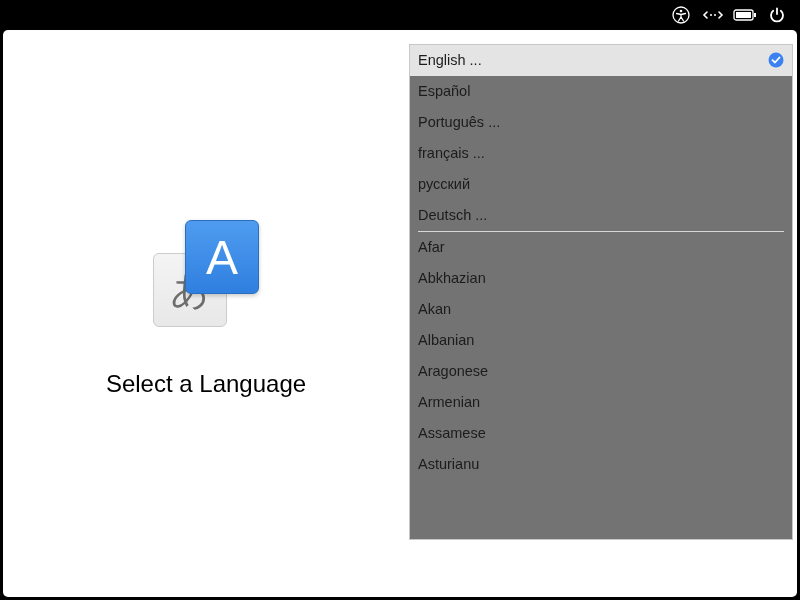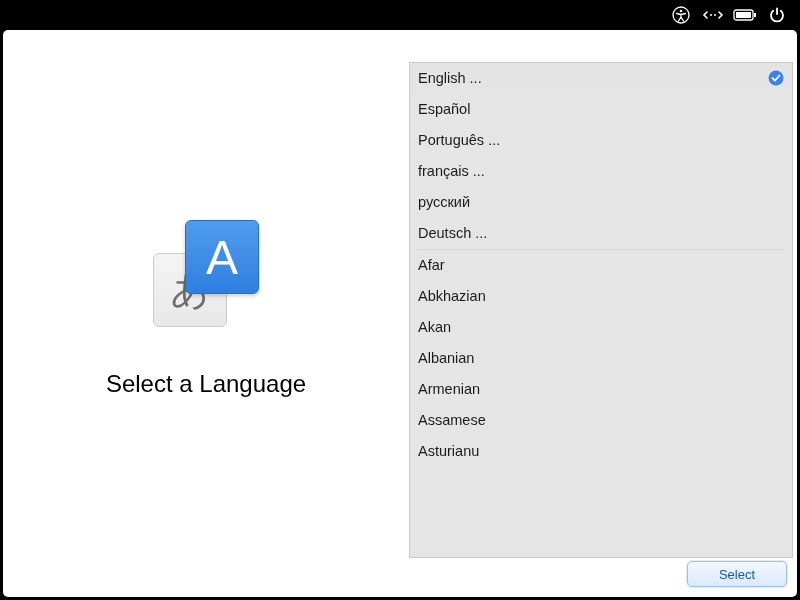--- a/index.html
+++ b/index.html
@@ -90,25 +90,25 @@
     color: #fff;
     font-size: 48px;
     font-family: Arial, sans-serif;
     box-shadow: 0 2px 4px rgba(0,0,0,0.2);
   }
 
   
   .listbox {
     position: absolute;
     left: 406px;
-    top: 32px;
+    top: 14px;
     width: 384px;
     height: 496px;
     border: 1px solid #c7c7c7;
-    background: #e5e5e5;
+    background: #737373;
     overflow: hidden;
     box-sizing: border-box;
   }
   .listinner {
     padding: 0;
   }
   .row {
     height: 31px;
     line-height: 31px;
     padding-left: 8px;
@@ -205,21 +205,21 @@
         <div class="row">Español</div>
         <div class="row">Português ...</div>
         <div class="row">français ...</div>
         <div class="row">русский</div>
         <div class="row">Deutsch ...</div>
         <div class="sep"></div>
         <div class="row">Afar</div>
         <div class="row">Abkhazian</div>
         <div class="row">Akan</div>
         <div class="row">Albanian</div>
+        <div class="row">Aragonese</div>
         <div class="row">Armenian</div>
         <div class="row">Assamese</div>
         <div class="row">Asturianu</div>
       </div>
   </div>
 
-  <div class="selectbtn">Select</div>
 
 </div>
 
 </body></html>

